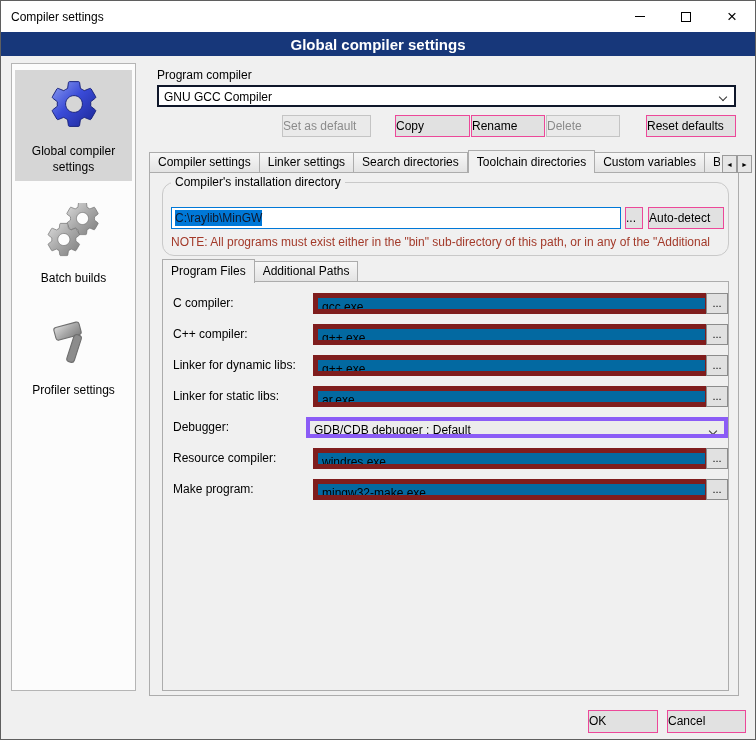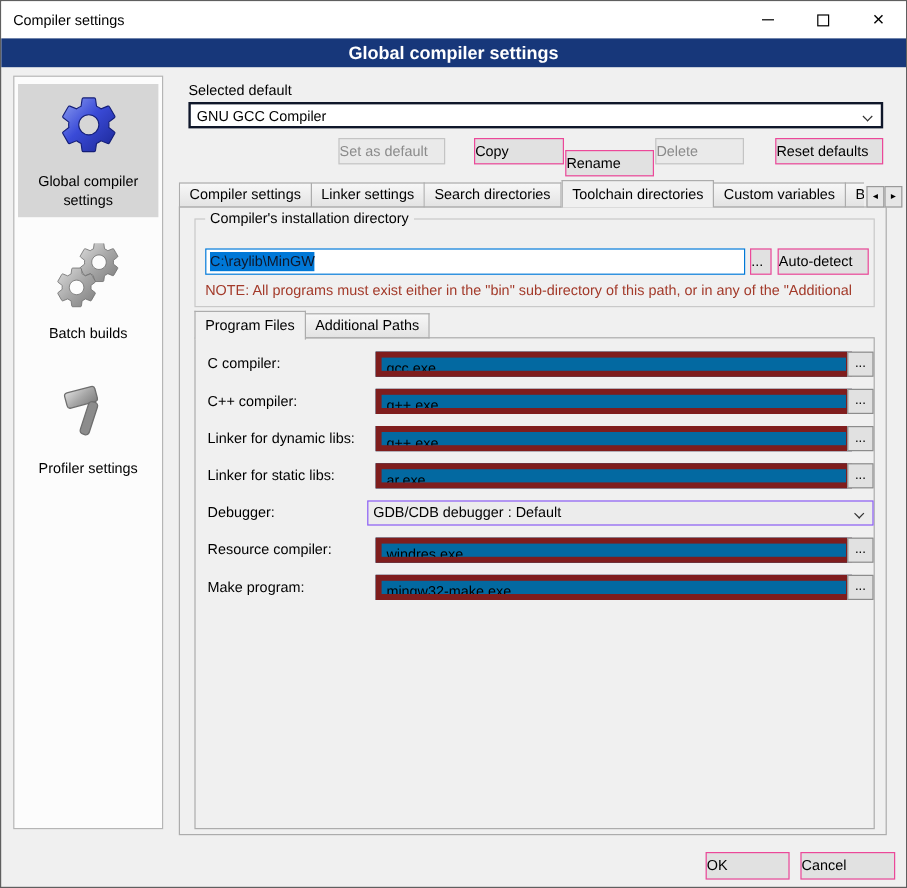--- a/index.html
+++ b/index.html
@@ -59,21 +59,21 @@
                 border-bottom:none; margin-bottom:-1px; position:relative; z-index:4; }
   .tab-scrolls { display:flex; margin-left:2px; }
   .scroll-btn { width:15px; height:18px; border:1px solid #9A9A9A; background:#E6E6E6;
                 font-size:7px; line-height:15px; text-align:center; padding:0; }
 
   .tabpage { position:absolute; left:3px; top:113px; width:590px; height:524px;
              border:1px solid #ACACAC; background:#F0F0F0; z-index:2; }
 
   
   .groupbox { position:absolute; left:12px; top:9px; width:567px; height:74px;
-              border:1px solid #C9C9C9; border-radius:0; }
+              border:1px solid #C9C9C9; border-radius:12px; }
   .legend { position:absolute; left:8px; top:-8px; background:#F0F0F0; padding:0 4px; }
   .dir-input { position:absolute; left:8px; top:24px; width:450px; height:22px; background:#fff;
                border:1px solid #0078D7; line-height:20px; padding-left:3px; white-space:nowrap; overflow:hidden; }
   .sel-text { background:#0078D7; color:#0f172a; padding:1px 0; }
   .gb-dots { left:462px; top:24px; width:18px; }
   .gb-auto { left:485px; top:24px; width:76px; }
   .note { position:absolute; left:8px; top:52px; width:553px; white-space:nowrap; overflow:hidden;
           color:#A33A2A; }
 
   
@@ -82,21 +82,21 @@
   .subpage { position:absolute; left:12px; top:108px; width:567px; height:410px;
              border:1px solid #ACACAC; background:#F0F0F0; }
 
   
   .f-label { position:absolute; left:10px; line-height:21px; white-space:nowrap; }
   .f-input { position:absolute; left:150px; width:397px; height:21px; background:#0369a1;
              border:5px solid #7f1d1d; line-height:19px; padding-left:4px; white-space:nowrap; overflow:hidden; }
   .f-dots  { position:absolute; left:543px; width:22px; height:21px; background:#E1E1E1;
              border:1px solid #8C8C8C; text-align:center; line-height:17px; font-size:11px; padding:0; }
   .f-select{ position:absolute; left:143px; width:422px; height:21px; background:#ECECEC;
-             border:1px solid #8b5cf6; line-height:19px; padding:0 20px 0 4px; white-space:nowrap; overflow:hidden; }
+             border:4px solid #8b5cf6; line-height:19px; padding:0 20px 0 4px; white-space:nowrap; overflow:hidden; }
 
   
   .footer-btn { position:absolute; top:709px; height:23px; }
 </style>
 </head>
 <body>
 
 <svg width="0" height="0" style="position:absolute" aria-hidden="true">
   <defs>
     <path id="gear-path" fill-rule="evenodd" d="M19.14,12.94c0.04-0.3,0.06-0.61,0.06-0.94c0-0.32-0.02-0.64-0.07-0.94l2.03-1.58c0.18-0.14,0.23-0.41,0.12-0.61l-1.92-3.32c-0.12-0.22-0.37-0.29-0.59-0.22l-2.39,0.96c-0.5-0.38-1.03-0.7-1.62-0.94L14.4,2.81c-0.04-0.24-0.24-0.41-0.48-0.41h-3.84c-0.24,0-0.43,0.17-0.47,0.41L9.25,5.35C8.66,5.59,8.12,5.92,7.63,6.29L5.24,5.33c-0.22-0.08-0.47,0-0.59,0.22L2.74,8.87C2.62,9.08,2.66,9.34,2.86,9.48l2.03,1.58C4.84,11.36,4.8,11.69,4.8,12s0.02,0.64,0.07,0.94l-2.03,1.58c-0.18,0.14-0.23,0.41-0.12,0.61l1.92,3.32c0.12,0.22,0.37,0.29,0.59,0.22l2.39-0.96c0.5,0.38,1.03,0.7,1.62,0.94l0.36,2.54c0.05,0.24,0.24,0.41,0.48,0.41h3.84c0.24,0,0.44-0.17,0.47-0.41l0.36-2.54c0.59-0.24,1.13-0.56,1.62-0.94l2.39,0.96c0.22,0.08,0.47,0,0.59-0.22l1.92-3.32c0.12-0.22,0.07-0.47-0.12-0.61L19.14,12.94z M12,15.6c-1.98,0-3.6-1.62-3.6-3.6s1.62-3.6,3.6-3.6s3.6,1.62,3.6,3.6S13.98,15.6,12,15.6z"></path>
@@ -156,30 +156,30 @@
           <rect x="3" y="3.5" width="12" height="6" rx="1.2" fill="url(#gradGray)" stroke="#6E6E6E" stroke-width="0.5" transform="rotate(-15 9 6.5)"></rect>
           <rect x="10.4" y="8" width="3.6" height="13" rx="1.4" fill="#8C8C8C" stroke="#6E6E6E" stroke-width="0.5" transform="rotate(18 12 14)"></rect>
         </svg>
       </span>
       <span class="sb-label">Profiler settings</span>
     </div>
   </div>
 
   <div class="main">
 
-    <span class="static-lbl" style="left:11px; top:8px;">Selected default</span>
+    <span class="static-lbl" style="left:11px; top:8px;">Program compiler</span>
 
     <div class="combo" style="left:11px; top:26px; width:579px;">
       <span>GNU GCC Compiler</span>
       <span class="chev"></span>
     </div>
 
     <button class="btn disabled" style="left:136px; top:56px; width:89px;">Set as default</button>
     <button class="btn" style="left:249px; top:56px; width:75px;">Copy</button>
-    <button class="btn" style="left:325px; top:56px; width:74px;margin-top:10px;">Rename</button>
+    <button class="btn" style="left:325px; top:56px; width:74px;">Rename</button>
     <button class="btn disabled" style="left:400px; top:56px; width:74px;">Delete</button>
     <button class="btn" style="left:500px; top:56px; width:90px;">Reset defaults</button>
 
     <div class="tabstrip">
       <div class="tabs-wrap">
         <div class="tab">Compiler settings</div>
         <div class="tab">Linker settings</div>
         <div class="tab">Search directories</div>
         <div class="tab active">Toolchain directories</div>
         <div class="tab">Custom variables</div>

